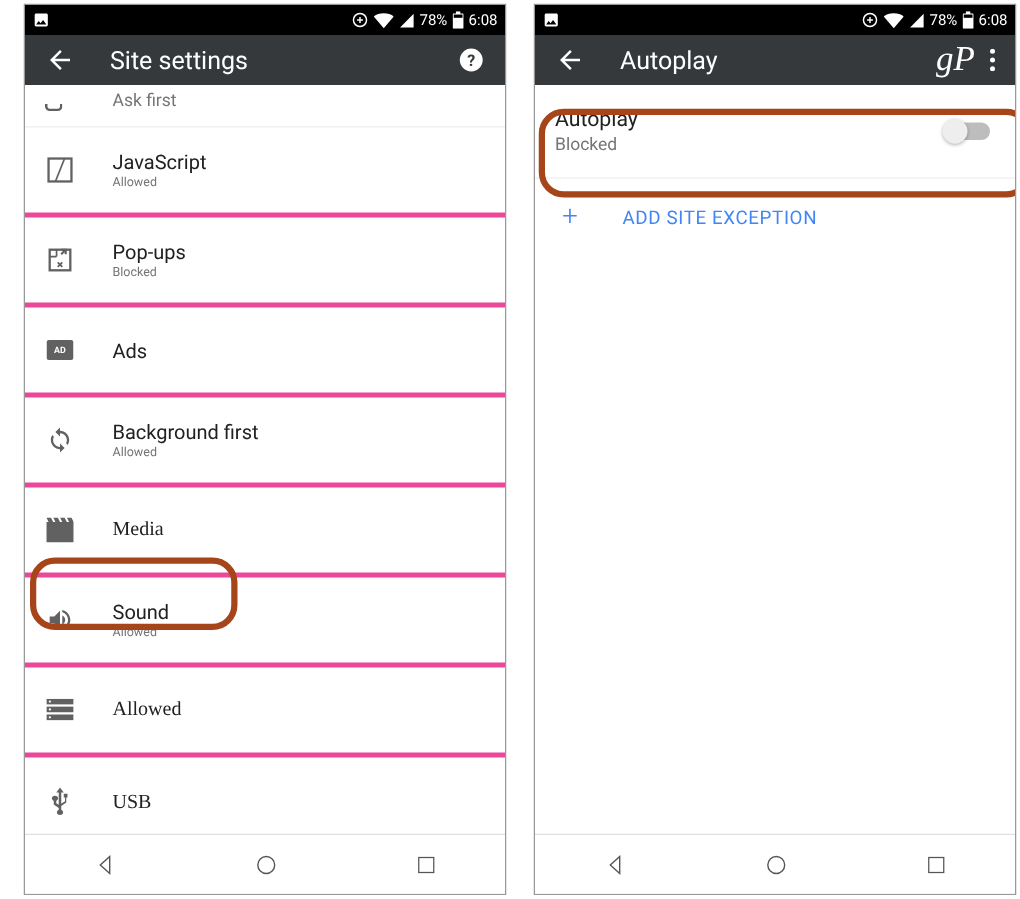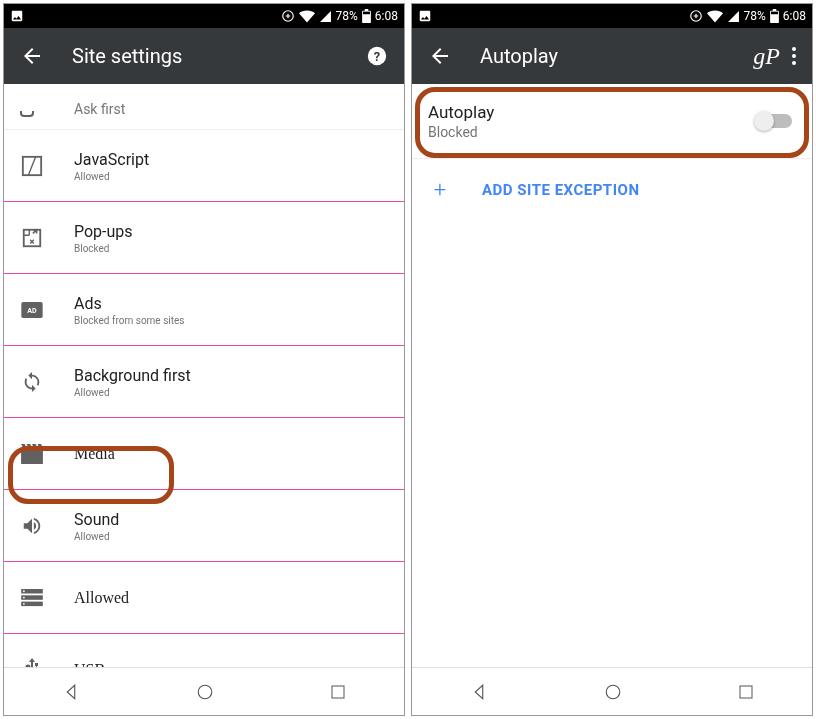--- a/index.html
+++ b/index.html
@@ -14,55 +14,56 @@
     }
     .phone {
       width: 402px;
       height: 713px;
       border: 1px solid #999;
       display: flex;
       flex-direction: column;
       background: #fff;
       position: relative;
       overflow: hidden;
+      margin-left: 16px;
     }
     
     .status-bar {
       height: 24px;
       background: #000;
       color: #fff;
       display: flex;
       align-items: center;
       padding: 0 6px;
       font-size: 12px;
     }
     .status-left { display: flex; align-items: center; gap: 4px; }
     .status-right { margin-left: auto; display: flex; align-items: center; gap: 4px; }
     .status-right svg { display: block; }
     
     .app-bar {
-      height: 56px;
+      height: 40px;
       background: #36393b;
       color: #fff;
       display: flex;
       align-items: center;
       padding: 0 16px;
       gap: 28px;
     }
     .app-bar .title { font-size: 20px; font-weight: 400; }
     .app-bar .right { margin-left: auto; display: flex; align-items: center; gap: 12px; }
-    .gp-logo { font-family: Georgia, serif; font-size: 24px; font-style: italic; }
+    .gp-logo { font-family: Georgia, serif; font-size: 28px; font-style: italic; }
     
     .settings-list { flex: 1; overflow: hidden; background: #fff; }
     .setting-item {
       display: flex;
       align-items: center;
       min-height: 72px;
       padding: 14px 16px;
-      border-bottom: 1px solid #ec4899;
+      border-bottom: 4px solid #ec4899;
       gap: 30px;
     }
     .setting-item.noborder { border-bottom: none; }
     .setting-item .icon-slot {
       width: 24px;
       height: 24px;
       display: flex;
       align-items: center;
       justify-content: center;
       color: #616161;
@@ -109,39 +110,39 @@
     }
     
     .add-row {
       display: flex;
       align-items: center;
       padding: 18px 16px;
       gap: 30px;
       color: #4285f4;
     }
     .add-row .plus { width: 24px; text-align: center; font-size: 22px; font-weight: 300; }
-    .add-row .add-label { font-size: 15px; letter-spacing: .5px; font-weight: 700; }
+    .add-row .add-label { font-size: 15px; letter-spacing: .5px; font-weight: 400; }
     
     .nav-bar {
       height: 48px;
       background: #fff;
       border-top: 1px solid #e0e0e0;
       display: flex;
       align-items: center;
       justify-content: space-around;
       color: #555;
     }
     
     .partial-item {
       display: flex;
       align-items: flex-end;
       padding: 0 16px 12px 16px;
       border-bottom: 1px solid #eee;
       gap: 30px;
-      height: 46px;
+      height: 34px;
     }
     .partial-item .icon-slot { width: 24px; }
     .partial-item .sub { font-size: 14px; color: #757575; }
   </style>
 </head>
 <body>
 
 <div class="phone">
 
   <div class="status-bar">
@@ -223,21 +224,20 @@
 
     <div class="setting-item">
       <div class="icon-slot">
         <svg width="22" height="16" viewBox="0 0 24 18">
             <rect width="24" height="18" rx="2" fill="#616161"></rect>
             <text x="12" y="12" font-size="8" font-weight="bold" text-anchor="middle" fill="#fff">AD</text>
           </svg>
       </div>
       <div class="texts">
         <div class="label">Ads</div>
-        <div class="sub">Blocked from some sites</div>
       </div>
     </div>
 
     <div class="setting-item">
       <div class="icon-slot">
         <svg width="22" height="22" viewBox="0 0 24 24" fill="#616161">
             <path d="M12 4V1L8 5l4 4V6c3.3 0 6 2.7 6 6 0 1-.3 2-.7 2.8l1.5 1.5C19.5 15 20 13.6 20 12c0-4.4-3.6-8-8-8zm0 14c-3.3 0-6-2.7-6-6 0-1 .3-2 .7-2.8L5.2 7.7C4.5 9 4 10.4 4 12c0 4.4 3.6 8 8 8v3l4-4-4-4v3z"></path>
           </svg>
       </div>
       <div class="texts">

